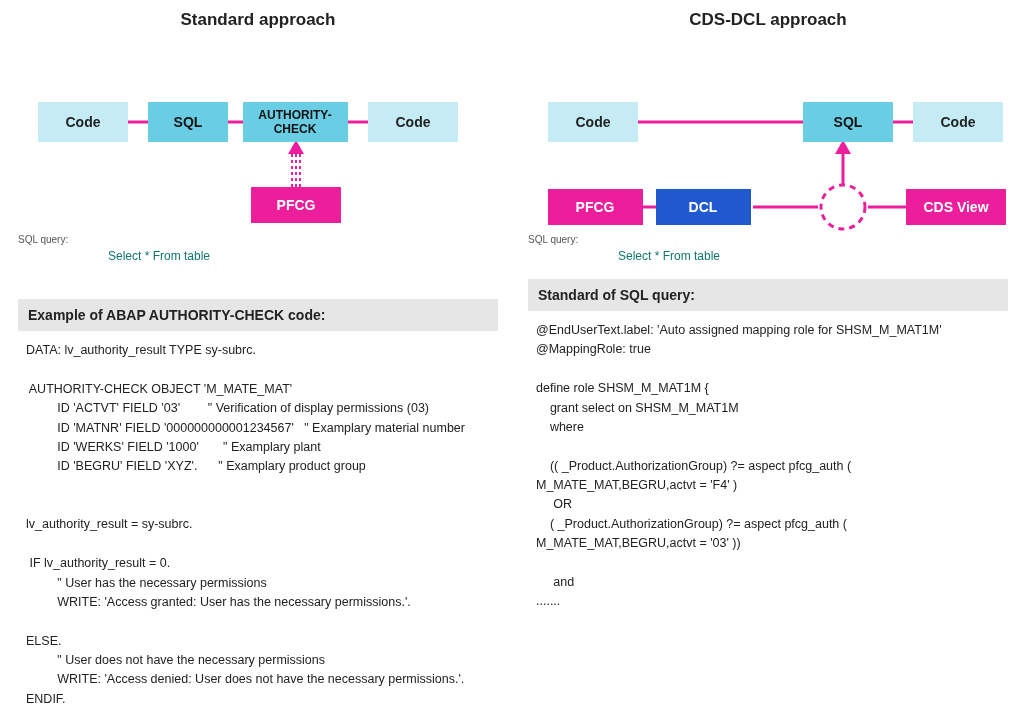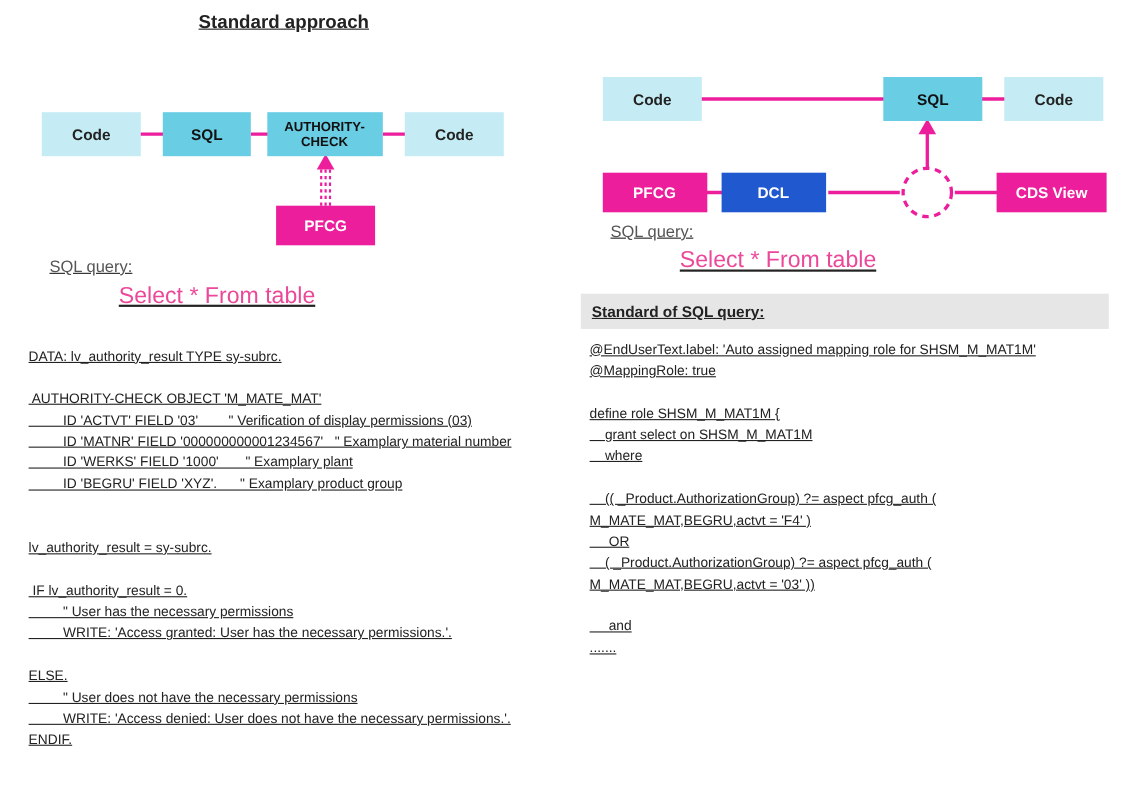--- a/index.html
+++ b/index.html
@@ -9,49 +9,47 @@
     width: 1024px;
     height: 724px;
     padding: 10px 18px;
     color: #222;
     font-size: 13px;
   }
   .cols {
     display: flex;
     gap: 30px;
     height: 100%;
-    text-decoration: underline;
   }
   .col {
     flex: 1;
     display: flex;
     flex-direction: column;
   }
   .col-title {
     font-weight: 700;
     font-size: 17px;
     text-align: center;
     margin-bottom: 12px;
   }
 
   
   .diagram-wrap {
     height: 190px;
   }
   svg { display:block; }
 
   .sql-label {
-    font-size: 15px;
+    font-size: 10px;
     color: #555;
     margin-top: 2px;
-    margin-left: 27px;
   }
   .sql-query {
-    font-size: 21px;
-    color: #ec4899;
+    font-size: 12px;
+    color: #0f766e;
     padding-left: 90px;
     margin-top: 2px;
     line-height: 1.5;
   }
   .sql-query .q2 {
     padding-left: 100px;
     display: block;
   }
 
   .example-head {
@@ -118,20 +116,21 @@
       </svg>
     </div>
 
     <div class="sql-label">SQL query:</div>
     <div class="sql-query">
       <span>Select  * From table</span>
     </div>
 
     <div style="height:20px"></div>
 
+    <div class="example-head">Example of ABAP AUTHORITY-CHECK code:</div>
     <div class="code">DATA: lv_authority_result TYPE sy-subrc.
 
  AUTHORITY-CHECK OBJECT 'M_MATE_MAT'
          ID 'ACTVT' FIELD '03'        " Verification of display permissions (03)
          ID 'MATNR' FIELD '000000000001234567'   " Examplary material number
          ID 'WERKS' FIELD '1000'       " Examplary plant
          ID 'BEGRU' FIELD 'XYZ'.      " Examplary product group
 
 
 lv_authority_result = sy-subrc.
@@ -140,20 +139,21 @@
          " User has the necessary permissions
          WRITE: 'Access granted: User has the necessary permissions.'.
 
 ELSE.
          " User does not have the necessary permissions
          WRITE: 'Access denied: User does not have the necessary permissions.'.
 ENDIF.</div>
   </div>
 
   <div class="col">
+    <div class="col-title">CDS-DCL approach</div>
 
     <div class="diagram-wrap">
       <svg viewBox="0 0 480 190" width="480" height="190">
 
         <line x1="100" y1="80" x2="280" y2="80" stroke="#ec1e9b" stroke-width="3"></line>
         <line x1="360" y1="80" x2="390" y2="80" stroke="#ec1e9b" stroke-width="3"></line>
 
         <line x1="110" y1="165" x2="130" y2="165" stroke="#ec1e9b" stroke-width="3"></line>
         <line x1="225" y1="165" x2="290" y2="165" stroke="#ec1e9b" stroke-width="3"></line>
         <line x1="340" y1="165" x2="380" y2="165" stroke="#ec1e9b" stroke-width="3"></line>

